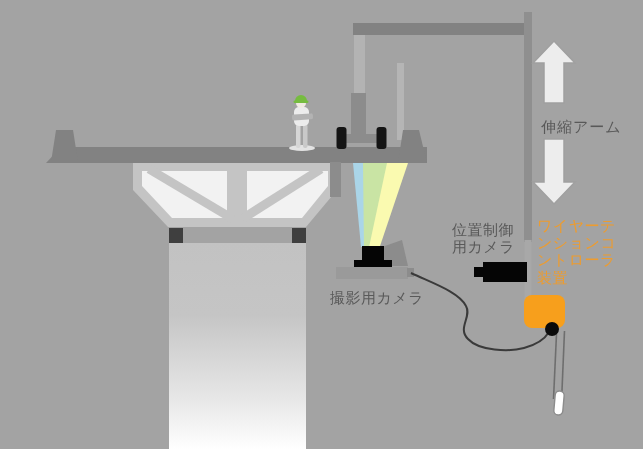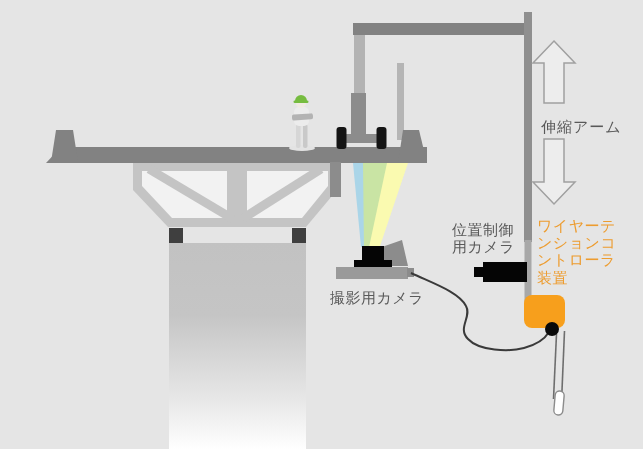--- a/index.html
+++ b/index.html
@@ -1,16 +1,16 @@
 <!DOCTYPE html>
 <html><head>
 <meta charset="utf-8">
 <style>
   html,body{margin:0;padding:0;background:#ffffff;}
-  .stage{position:relative;width:643px;height:449px;background:#e5e5e5;overflow:hidden;
+  .stage{position:relative;width:643px;height:449px;background:#a3a3a3;overflow:hidden;
          font-family:"Liberation Sans","DejaVu Sans",sans-serif;}
   svg{display:block;}
   text{font-family:"Liberation Sans","DejaVu Sans",sans-serif;}
   .lbl{fill:#595959;font-size:15px;letter-spacing:0.5px;}
   .lbl-big{fill:#595959;font-size:15px;letter-spacing:1px;}
 </style>
 </head>
 <body>
 
 <div class="stage">

